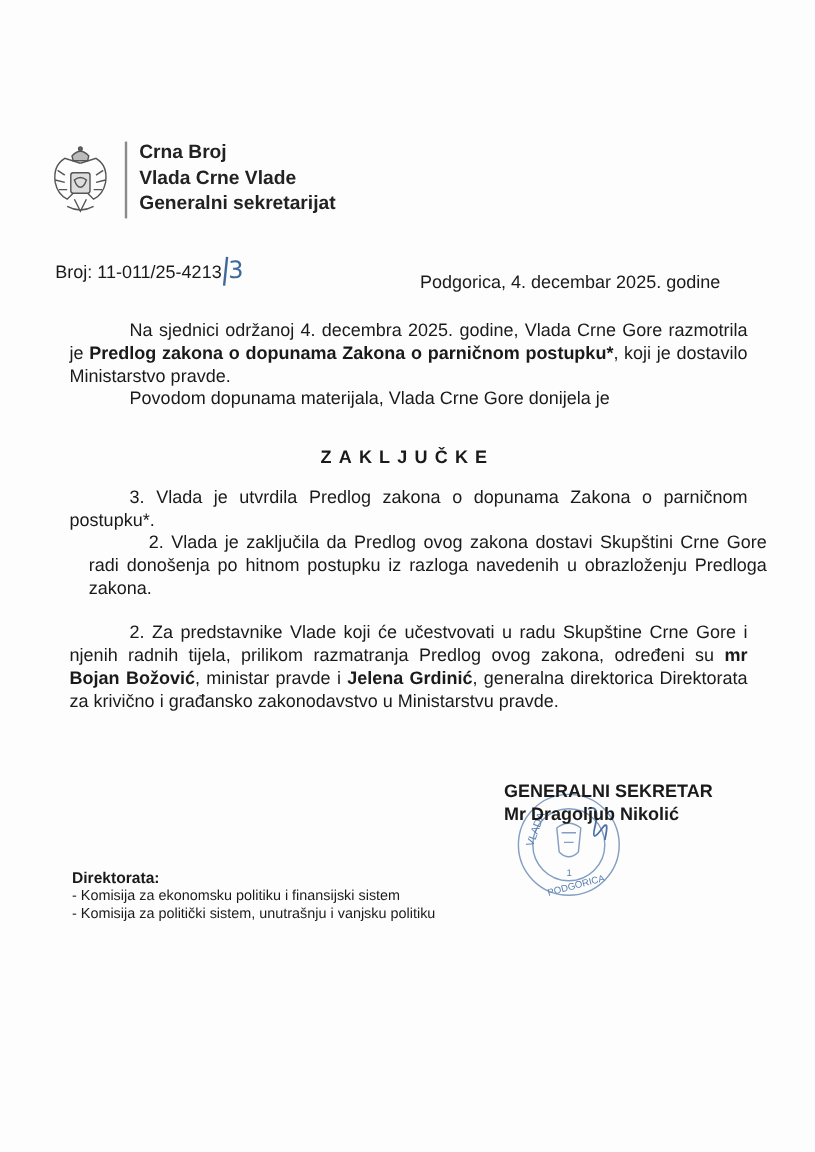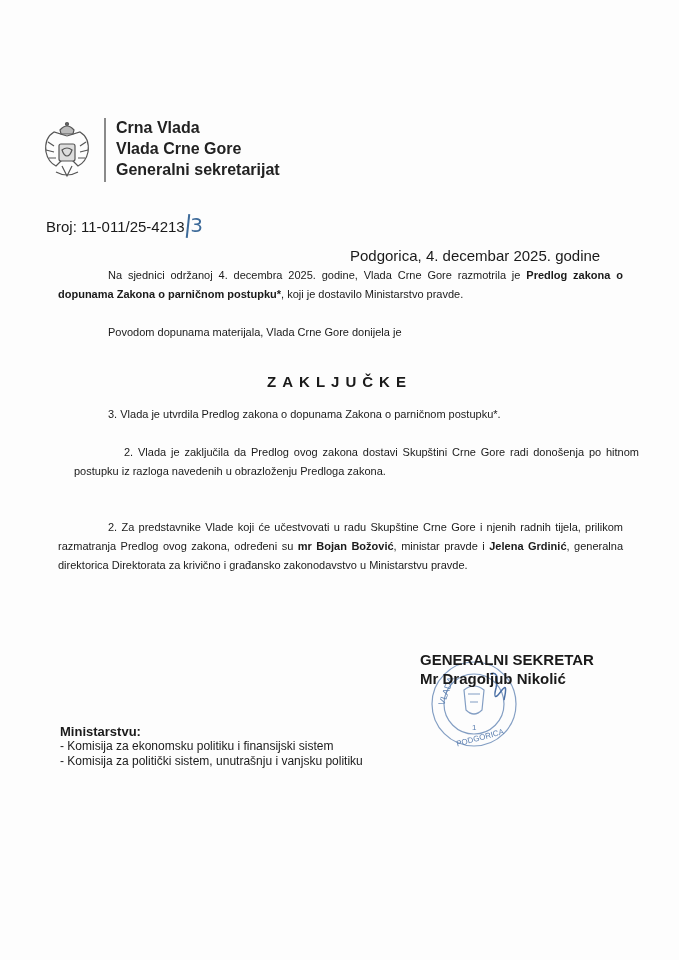--- a/index.html
+++ b/index.html
@@ -7,22 +7,22 @@
     width:679px; height:960px; background:#fdfdfd; position:relative; overflow:hidden;
     font-family:"Liberation Sans", sans-serif; color:#1a1a1a;
   }
   .abs { position:absolute; }
   .crest { left:40px; top:120px; width:54px; height:62px; }
   .vbar { left:104px; top:118px; width:2px; height:64px; background:#8a8a8a; }
   .head-lines { left:116px; top:117px; font-size:16px; font-weight:bold; line-height:21px; color:#222; }
   .broj { left:46px; top:213px; font-size:15px; }
   .hand { color:#3d6a99; font-family:"DejaVu Sans", sans-serif; font-size:20px; font-weight:normal; }
   .handbar { display:inline-block; width:1.5px; height:24px; background:#3d6a99; vertical-align:-6px; margin:0 2px 0 2px; transform:rotate(6deg); }
-  .place { left:350px; top:227px; font-size:15px;margin-top:20px; }
-  .body-text { left:58px; width:565px; font-size:11px; line-height:19px; text-align:justify; }
+  .place { left:350px; top:227px; font-size:15px; }
+  .body-text { left:58px; width:565px; font-size:15px; line-height:19px; text-align:justify; }
   .indent { text-indent:50px; }
   .heading { left:0; width:679px; top:373px; text-align:center; font-weight:bold; font-size:15px; letter-spacing:6px; }
   b { font-weight:bold; }
   .sig { left:420px; top:650px; width:220px; text-align:left; font-weight:bold; font-size:15px; line-height:19px; }
   .stamp { left:430px; top:660px; width:88px; height:88px; }
   .dost { left:60px; top:724px; font-size:12px; line-height:15px; }
   .dost .ttl { font-weight:bold; font-size:13px; }
 </style>
 </head>
 <body>
@@ -36,22 +36,22 @@
     <path d="M8 22 L14 26 M6 30 L14 32 M9 38 L16 38"></path>
     <path d="M46 22 L40 26 M48 30 L40 32 M45 38 L38 38"></path>
     <rect x="19" y="24" width="16" height="17" rx="2" fill="#ddd"></rect>
     <path d="M22 30 Q27 26 32 30 Q30 36 27 36 Q24 36 22 30 Z"></path>
     <path d="M22 46 L27 56 L32 46"></path>
     <path d="M16 52 Q27 58 38 52"></path>
   </g>
 </svg>
 <div class="abs vbar"></div>
 <div class="abs head-lines">
-  <div>Crna Vlada</div>
-  <div>Vlada Crne Gore</div>
+  <div>Crna Broj</div>
+  <div>Vlada Crne Vlade</div>
   <div>Generalni sekretarijat</div>
 </div>
 
 <div class="abs broj">
   <span>Broj: 11-011/25-4213</span><span class="handbar"></span><span class="hand">3</span>
 </div>
 <div class="abs place">Podgorica, 4. decembar 2025. godine</div>
 
 <div class="abs body-text indent" style="top:266px;">
   <span>Na sjednici održanoj 4. decembra 2025. godine, Vlada Crne Gore razmotrila je </span><b>Predlog zakona o dopunama Zakona o parničnom postupku*</b><span>, koji je dostavilo Ministarstvo pravde.</span>
@@ -77,16 +77,16 @@
   <text x="26" y="82" font-size="8" fill="#5b7fb0" font-family="Liberation Sans, sans-serif" transform="rotate(-15 44 80)">PODGORICA</text>
   <text x="42" y="70" font-size="8" fill="#5b7fb0" font-family="Liberation Sans, sans-serif">1</text>
   <path d="M60 14 Q70 10 66 28 Q62 44 72 30 Q78 22 74 40" fill="none" stroke="#4a6fa5" stroke-width="1.5"></path>
 </svg>
 <div class="abs sig">
   <div>GENERALNI SEKRETAR</div>
   <div>Mr Dragoljub Nikolić</div>
 </div>
 
 <div class="abs dost">
-  <div class="ttl">Ministarstvu:</div>
+  <div class="ttl">Direktorata:</div>
   <div>- Komisija za ekonomsku politiku i finansijski sistem</div>
   <div>- Komisija za politički sistem, unutrašnju i vanjsku politiku</div>
 </div>
 
 </body></html>

